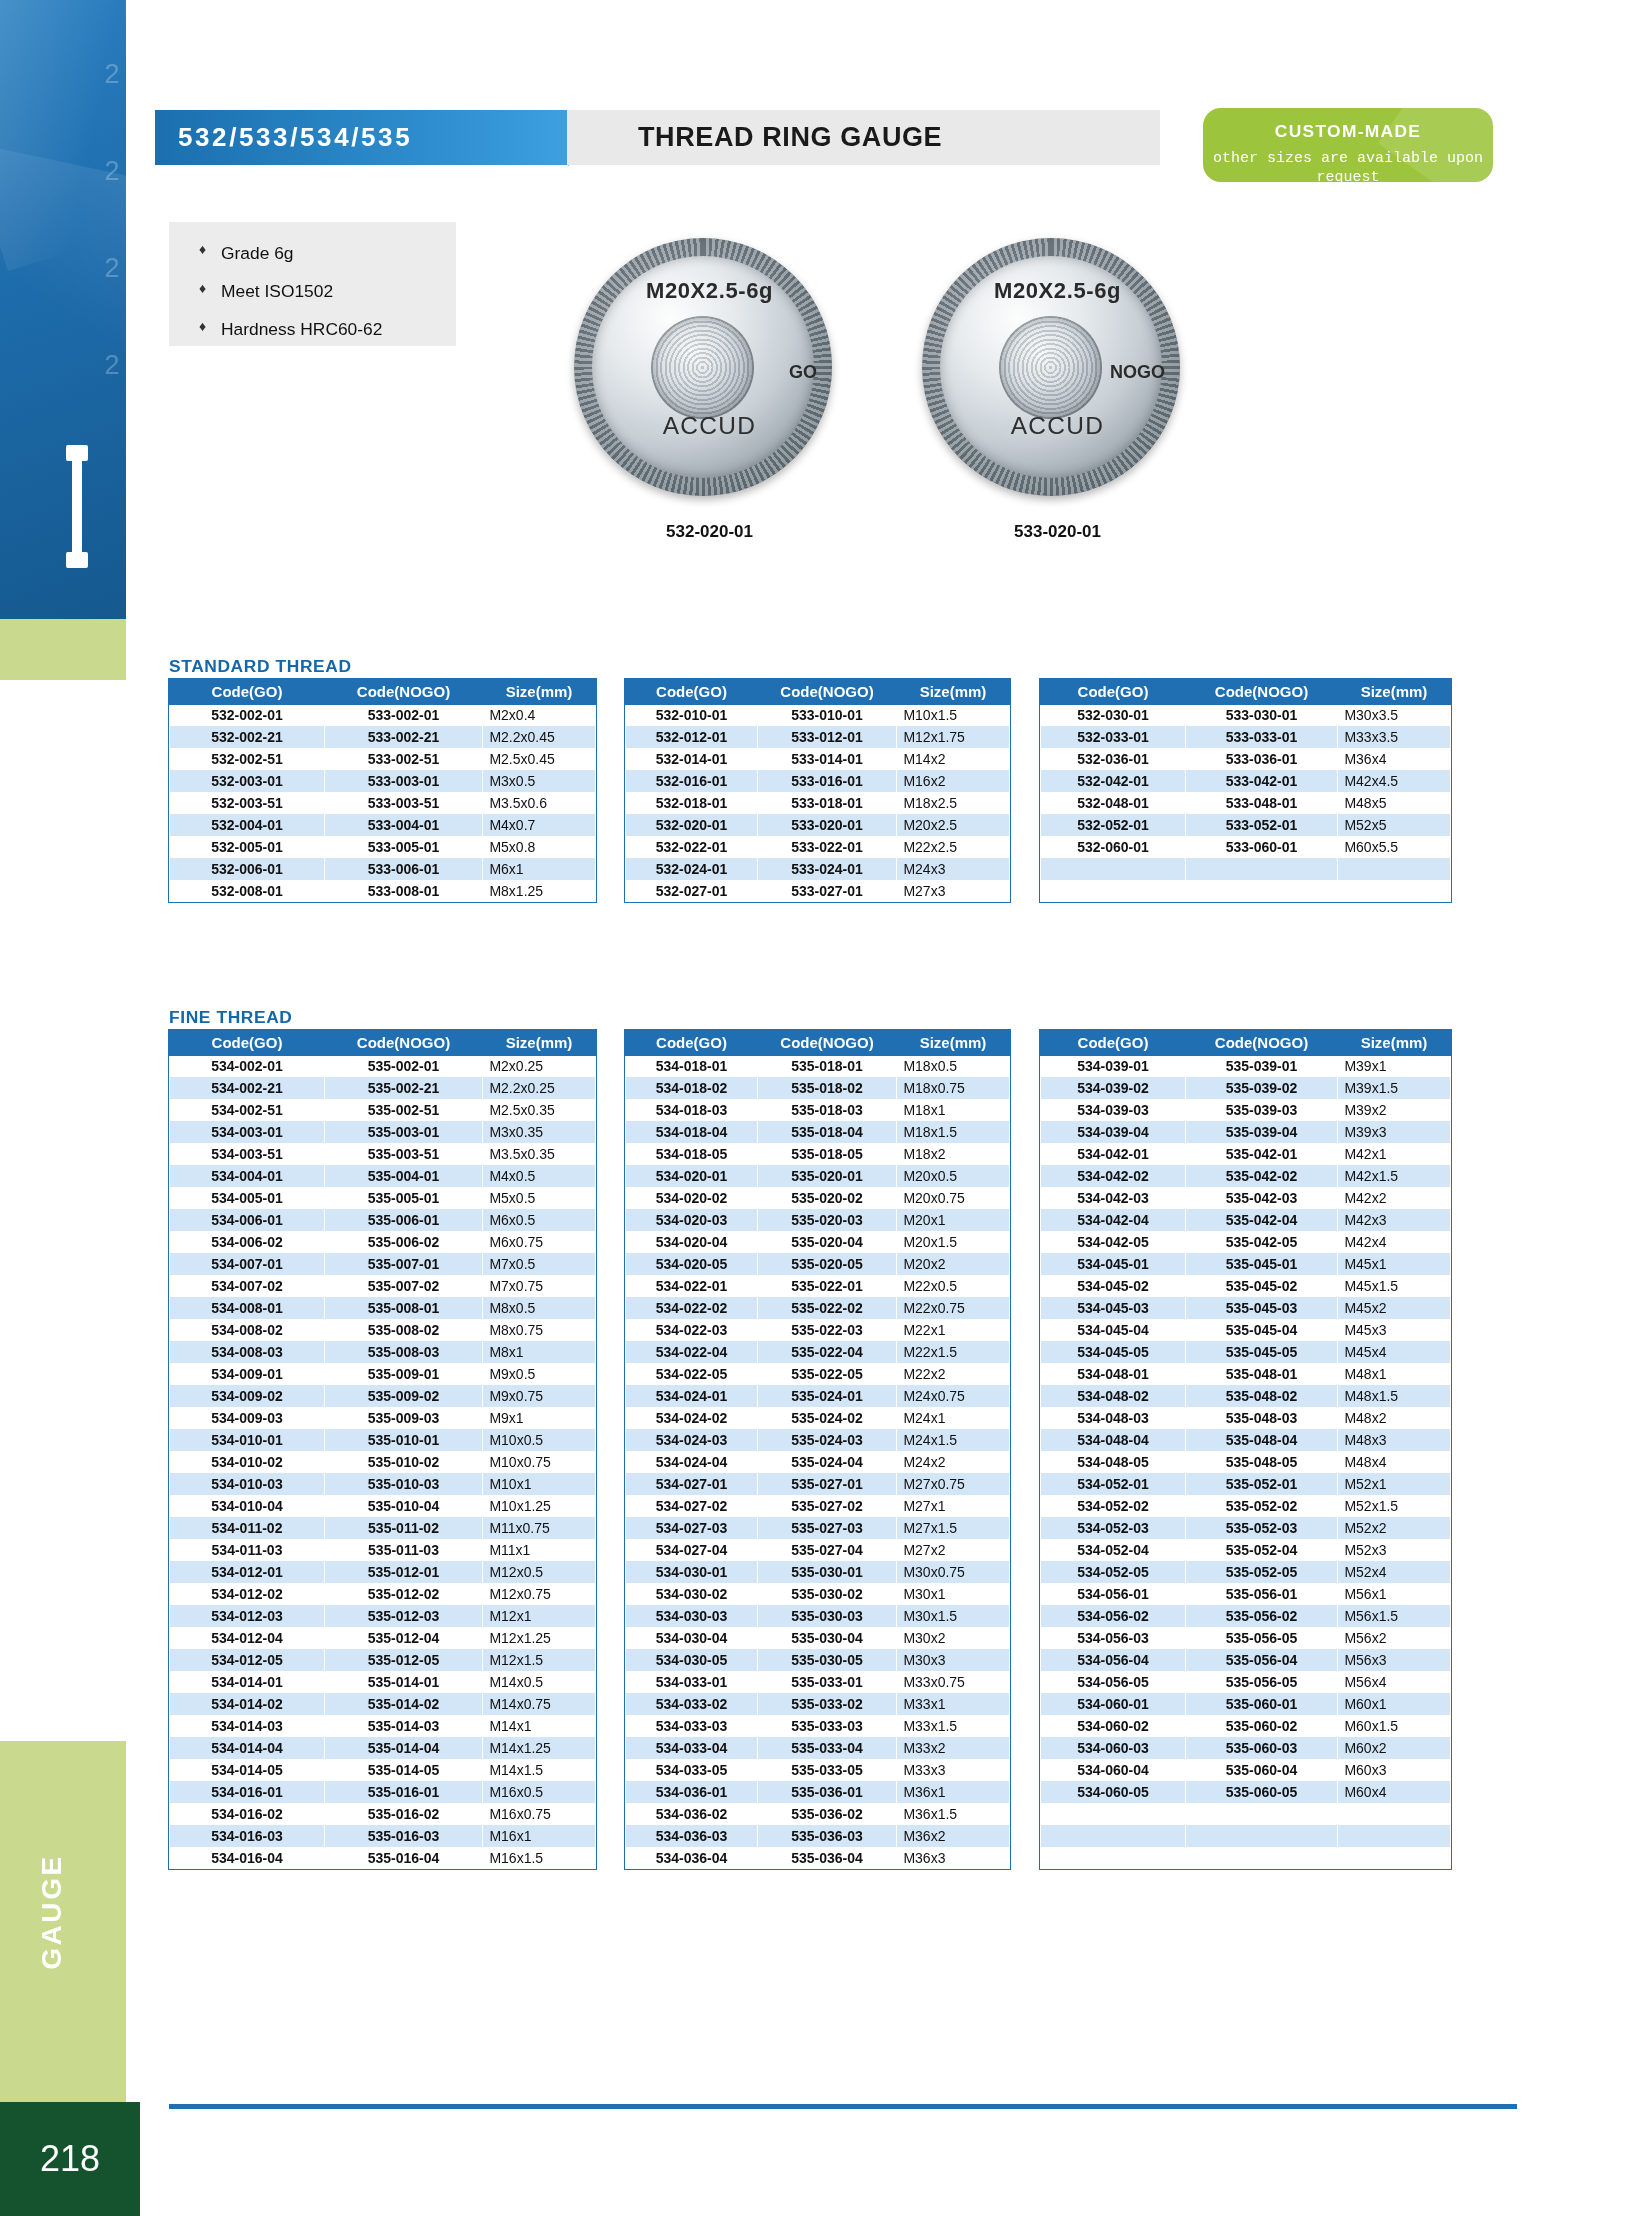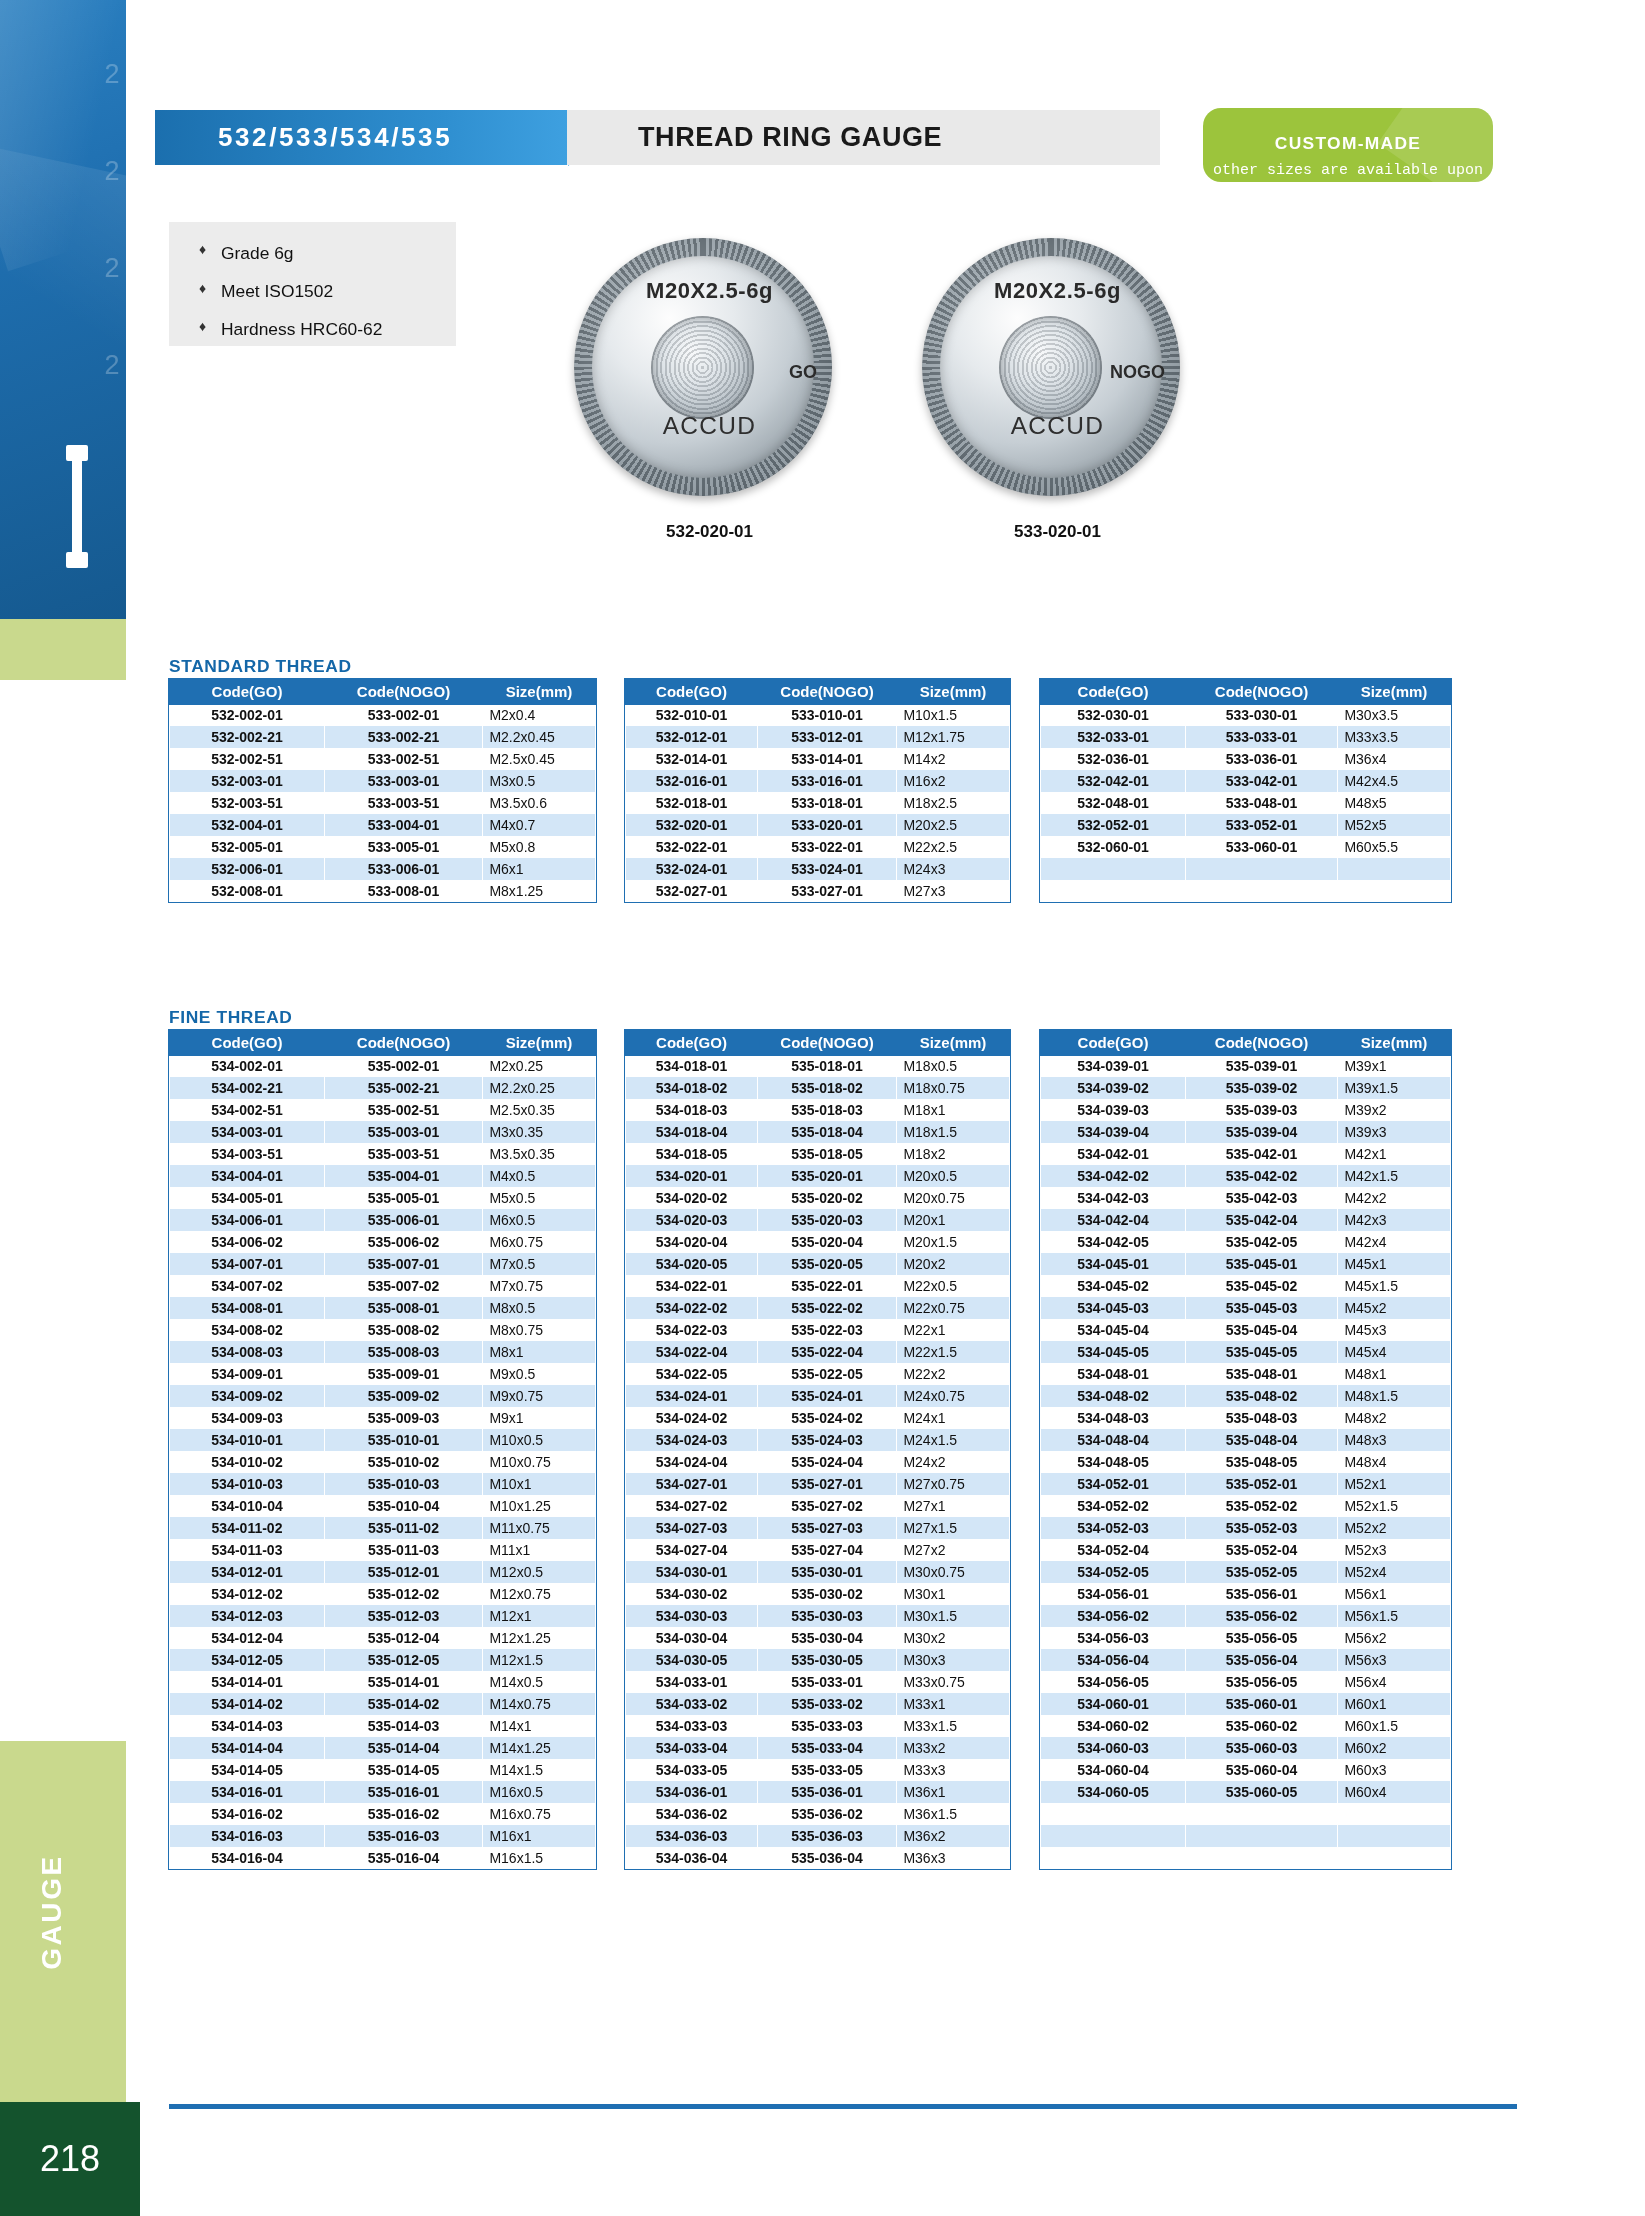--- a/index.html
+++ b/index.html
@@ -51,41 +51,41 @@
     text-align:center; color:#ffffff; font-size:28px; font-weight:bold; letter-spacing:2.6px;
   }
   .page-num-box{
     position:absolute;left:0;top:2102px;width:140px;height:114px;background:#14532d;
     color:#fff;font-size:36px;display:flex;align-items:center;justify-content:center;text-align:right;
   }
   
   .code-flag{
     position:absolute; left:155px; top:110px; width:413px; height:55px;
     background: linear-gradient(90deg,#1b6fae 0%, #2f8fd0 70%, #3ea0e0 100%);
-    display:flex; align-items:center;padding-left:40px;
+    display:flex; align-items:center;
   }
   .code-flag span{
     color:#fff; font-size:26px; font-weight:bold; letter-spacing:2.6px; margin-left:23px;
   }
   .code-flag:after{
     content:""; position:absolute; right:-37px; top:0; width:0;height:0;
     border-top:28px solid transparent; border-bottom:28px solid transparent;
     border-left:37px solid #3ea0e0;
   }
   .title-grey{
     position:absolute; left:567px; top:110px; width:593px; height:55px;
     background:#e9e9e9; display:flex; align-items:center;
   }
   .title-grey span{
     margin-left:71px; font-size:27px; font-weight:bold; color:#1a1a1a; letter-spacing:0.6px;
   }
   .custom-made{
     position:absolute; left:1203px; top:108px; width:290px; height:74px;
     background:#9cc43c; border-radius:18px; color:#fff; text-align:center;
-    padding-top:25px; overflow:hidden;
+    padding-top:13px; overflow:hidden;
   }
   .custom-made:before{
     content:""; position:absolute; right:-39px; top:-45px; width:129px;height:129px;
     background:rgba(255,255,255,.12); transform:rotate(35deg);
   }
   .custom-made .cm-title{font-size:17.4px;font-weight:bold;letter-spacing:1.3px;}
   .custom-made .cm-sub{font-size:15px;line-height:1.25;margin-top:8px;font-family:Liberation Mono, monospace;}
   
   .feature-box{
     position:absolute; left:169px; top:222px; width:287px; height:124px;

